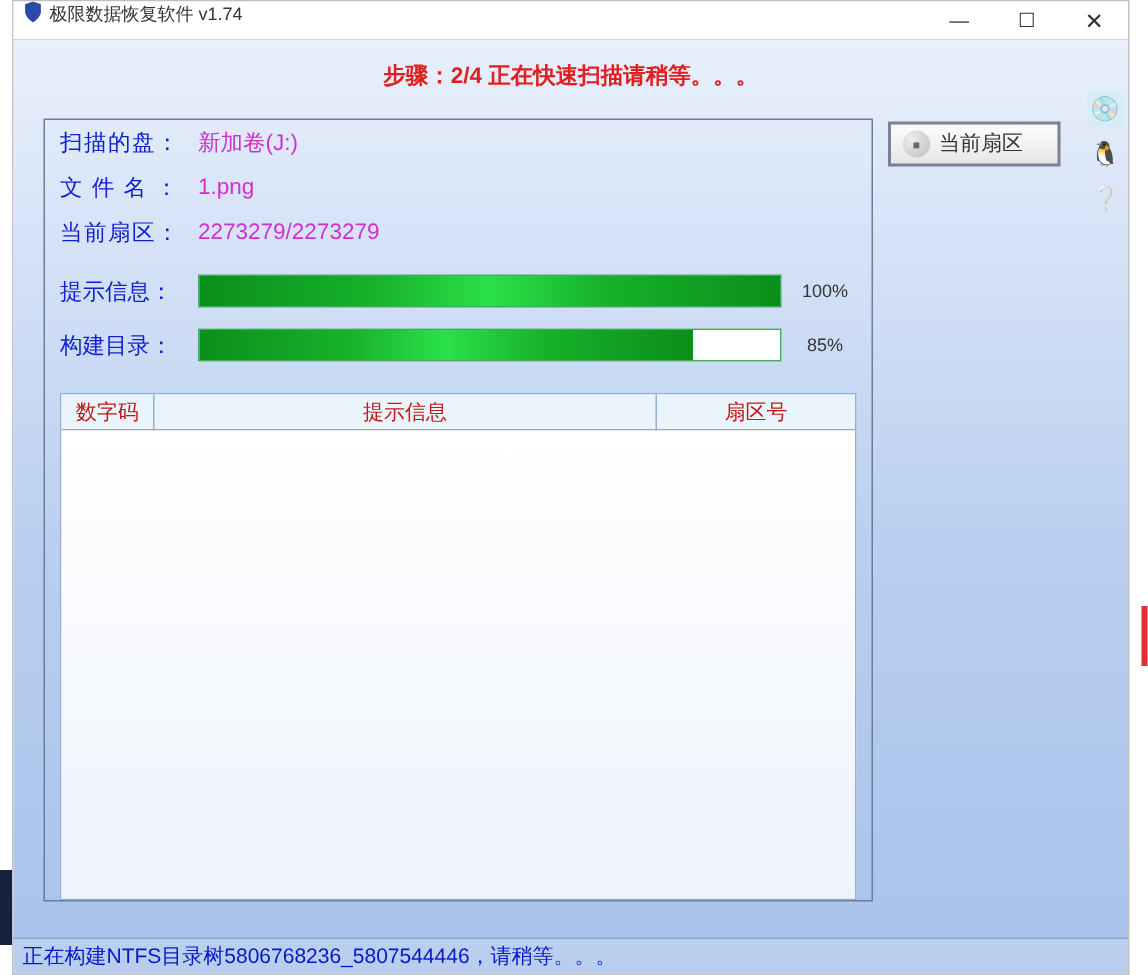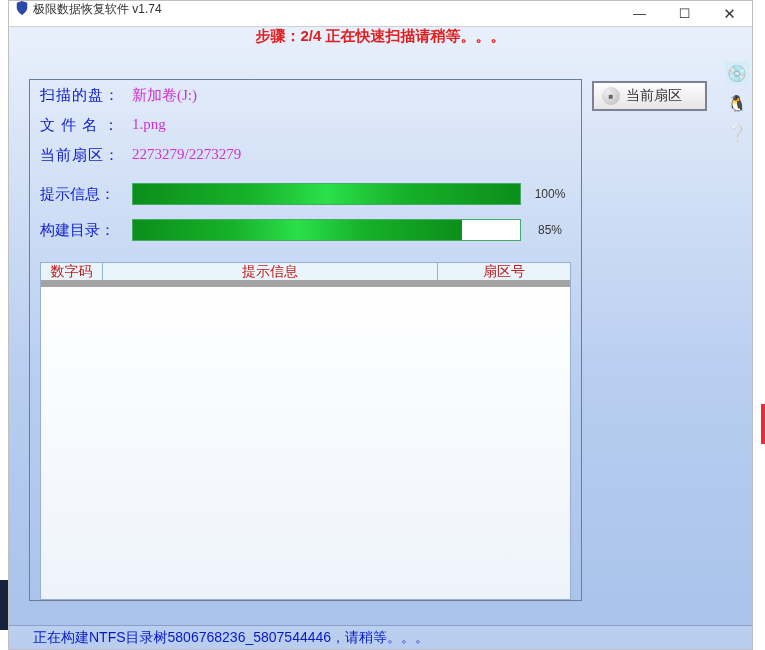--- a/index.html
+++ b/index.html
@@ -9,46 +9,46 @@
 
     .titlebar { height: 26px; background: #fff; display: flex; border-bottom: 1px solid #d0d0d0; }
     .title-icon { width: 14px; height: 14px; margin-left: 6px; margin-right: 4px; }
     .title-text { font-size: 12px; color: #333; flex: 1; }
     .win-btns { display: flex; height: 100%; }
     .win-btn { width: 45px; height: 100%; display: flex; align-items: center; justify-content: center; font-size: 13px; color: #333; }
     .win-btn.close { font-size: 15px; }
 
     .client { position: relative; width: 100%; height: calc(100% - 26px); background: linear-gradient(180deg, #e8f0fb 0%, #b9cef0 55%, #a8c2ea 100%); }
 
-    .step-banner { text-align: center; font-size: 15px; font-weight: bold; color: #e02020; }
+    .step-banner { text-align: center; padding-top: 14px; font-size: 15px; font-weight: bold; color: #e02020; }
 
     .panel { position: absolute; left: 20px; top: 52px; width: 553px; height: 522px; border: 1px solid #6b7d9b; background: transparent; }
 
     .stop-btn { position: absolute; left: 583px; top: 54px; width: 115px; height: 30px; border: 2px solid #7c8294; background: linear-gradient(#fdfdfd,#e6e6e6); display: flex; align-items: center; gap: 6px; padding-left: 8px; font-size: 14px; color: #333; }
     .stop-btn .ico { width: 18px; height: 18px; border-radius: 50%; background: radial-gradient(circle at 30% 30%, #eee, #bbb); display:flex;align-items:center;justify-content:center;font-size:8px;color:#666;}
 
     .info-rows { padding: 6px 10px 0 10px; font-size: 15px; }
     .info-row { display: flex; align-items: flex-start; height: 30px; }
     .info-label { width: 92px; color: #1020d0; letter-spacing: 1px; }
-    .info-value { color: #d030d0; font-family: Liberation Serif, serif; }
+    .info-value { color: #d030d0; }
 
     .progress-row { display: flex; align-items: center; height: 36px; }
     .prog-label { width: 92px; color: #1020d0; font-size: 15px; }
     .prog-track { flex: 1; height: 22px; border: 1px solid #4a6; background: #fff; position: relative; max-width: 398px; }
     .prog-fill { height: 100%; background: linear-gradient(90deg, #0b8f1a, #17b12a 30%, #2be04a 50%, #17b12a 70%, #0b8f1a); }
     .prog-pct { width: 50px; text-align: center; font-size: 12px; color: #333; padding-left: 8px; }
 
     .table { margin: 14px 10px 0 10px; border: 1px solid #95b0d5; background: #fff; height: 338px; display: flex; flex-direction: column; }
-    .thead { display: flex; background: #eaf5fb; border-bottom: 7px solid #a3a3a3; height: 24px; }
+    .thead { display: flex; background: #eaf5fb; border-bottom: 1px solid #a3a3a3; height: 24px; }
     .th { border-right: 1px solid #95b0d5; display:flex; align-items:center; justify-content:center; font-size: 14px; color: #c01818; }
     .th:last-child { border-right: none; }
     .th1 { width: 62px; } .th2 { width: 132px; } .th3 { flex: 1; }
     .tbody { flex: 1; background: linear-gradient(#fff, #eef3fb); }
 
-    .statusbar { position: absolute; left: 0; bottom: 0; height: 24px; width: 100%; border-top: 1px solid #8aa0c8; display:flex; align-items:center; padding-left: 24px; font-size: 14px; color: #0818c8; background: rgba(255,255,255,0.2); }
+    .statusbar { position: absolute; left: 0; bottom: 0; height: 24px; width: 100%; border-top: 1px solid #8aa0c8; display:flex; align-items:center; padding-left: 6px; font-size: 14px; color: #0818c8; background: rgba(255,255,255,0.2); }
 
     .sidebar { position: absolute; right: 0; top: 34px; width: 30px; display: flex; flex-direction: column; gap: 6px; align-items: center; }
     .sidebar .sico { width: 24px; height: 24px; border-radius: 3px; display:flex;align-items:center;justify-content:center;font-size:16px; }
 
     .leftstrip { position: absolute; left: 0; top: 580px; width: 8px; height: 50px; background: #16233e; }
     .redstrip { position: absolute; right: 0; top: 404px; width: 4px; height: 40px; background: #e03030; }
   </style>
 </head>
 <body>
 

